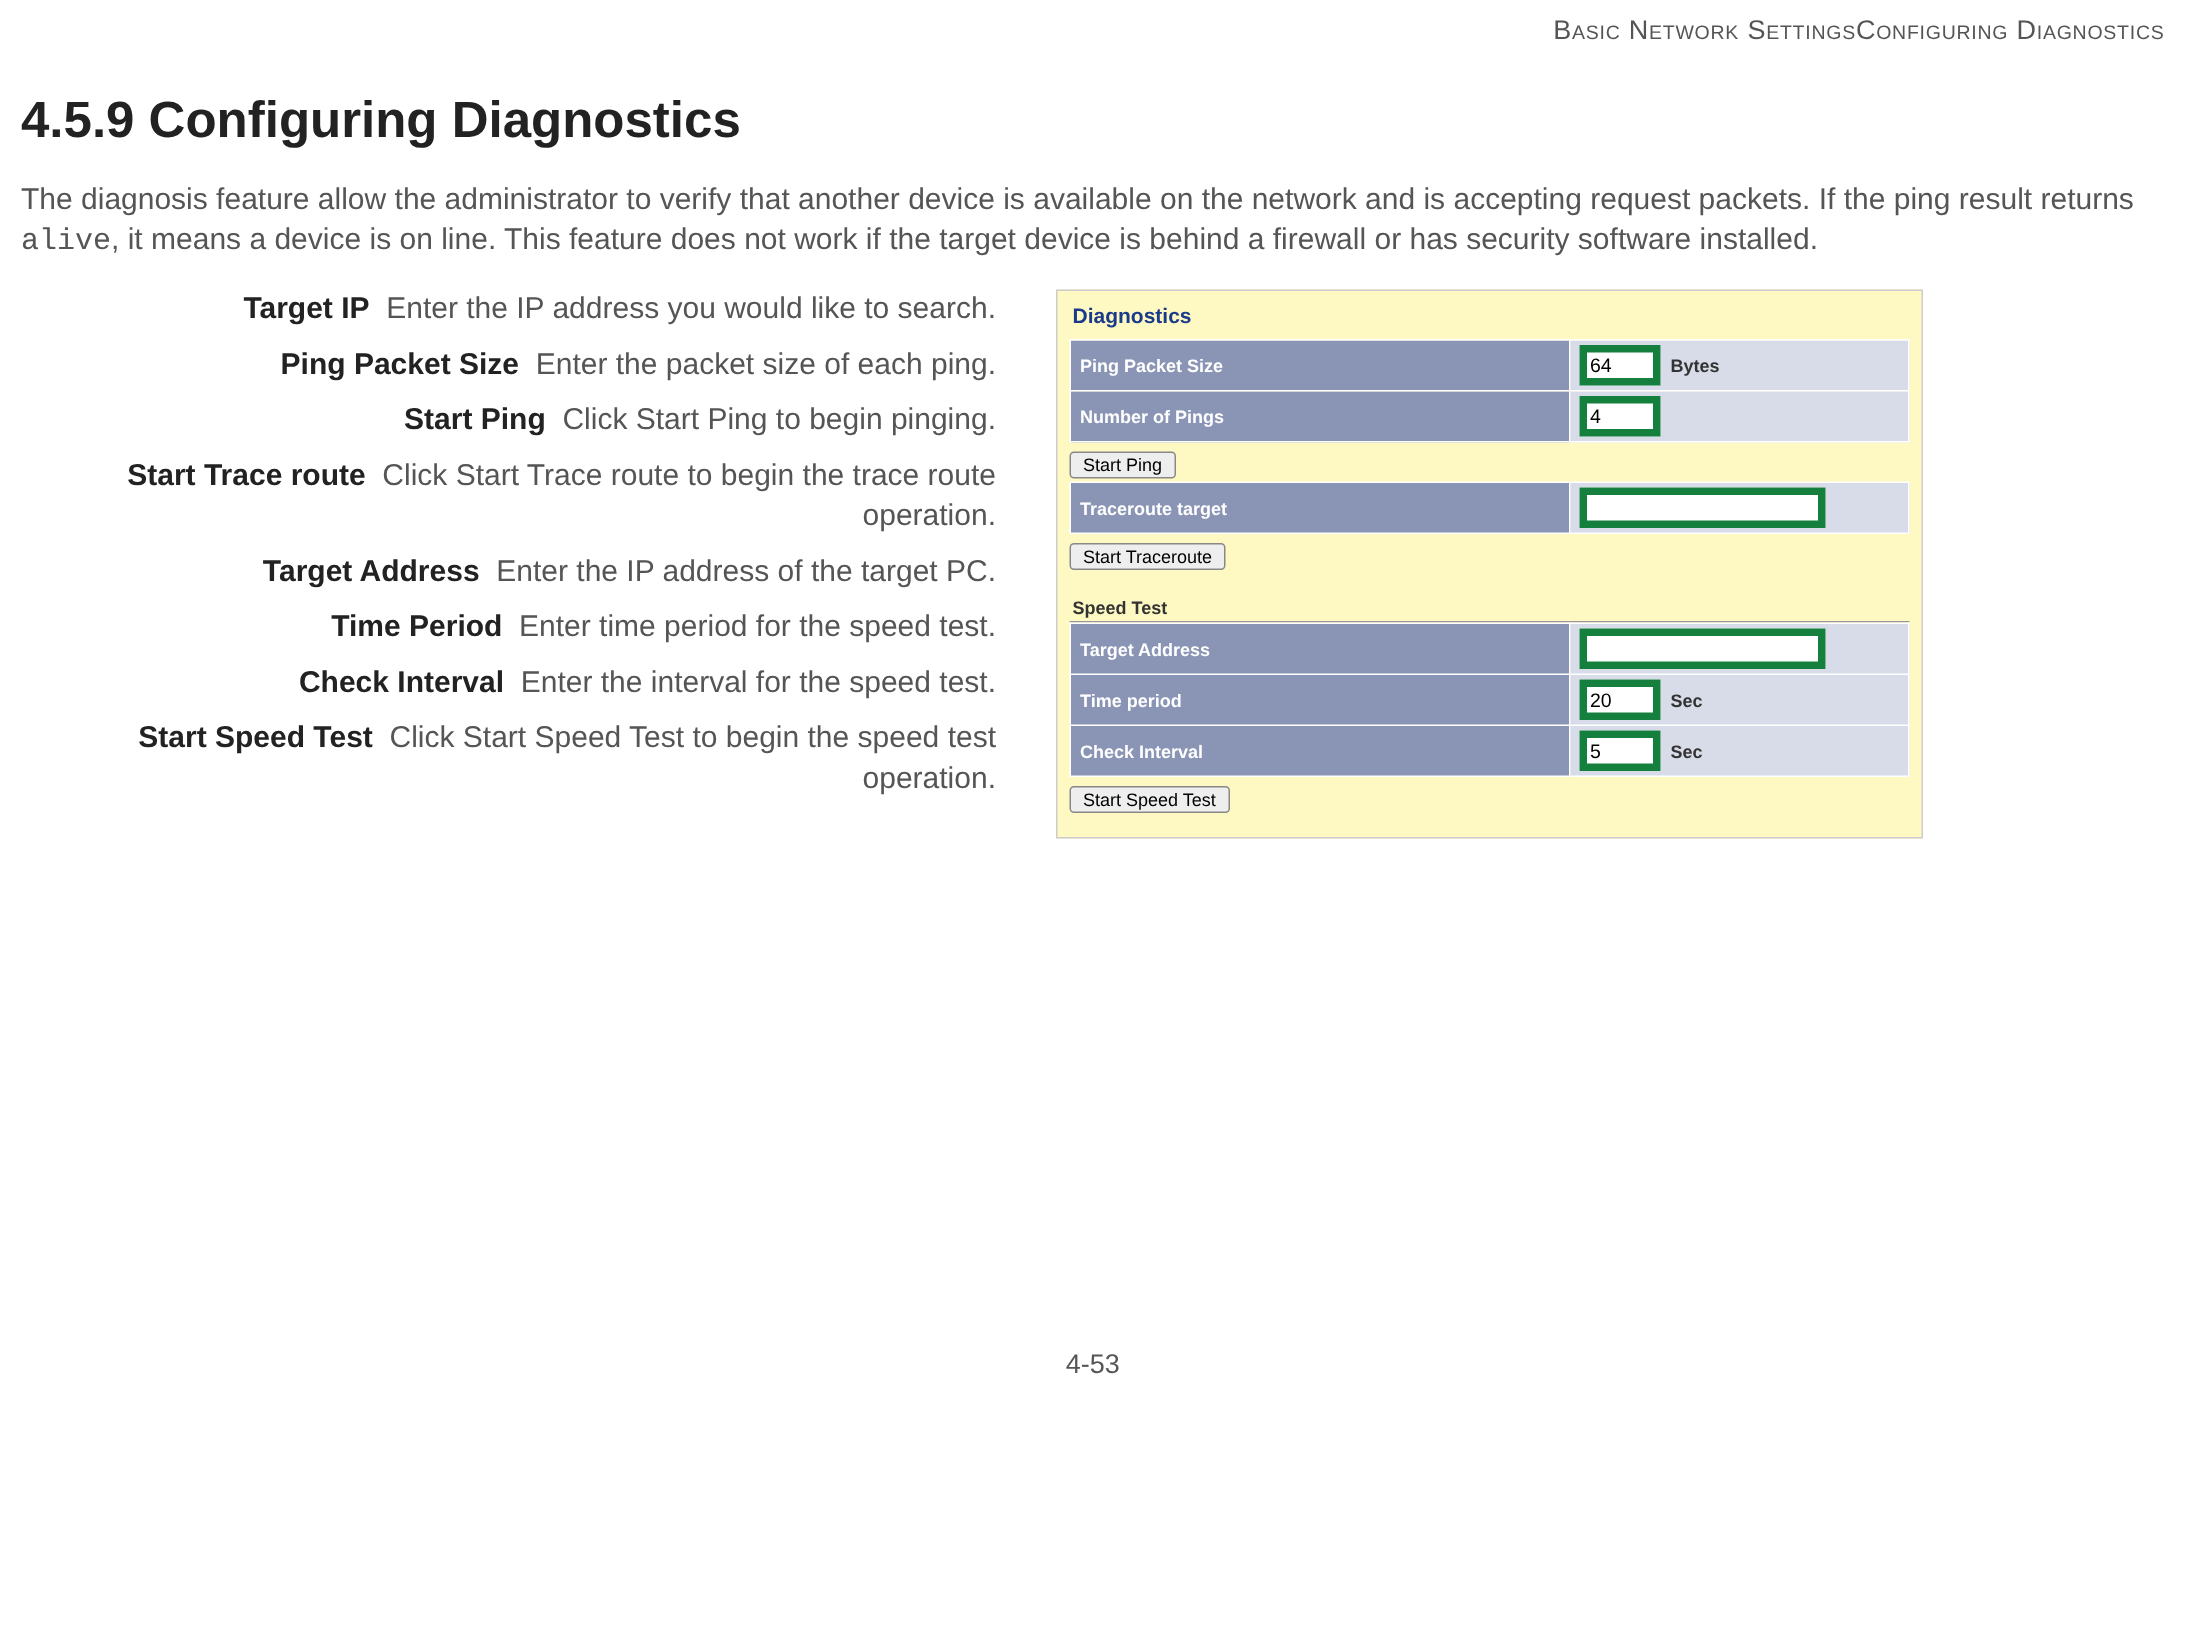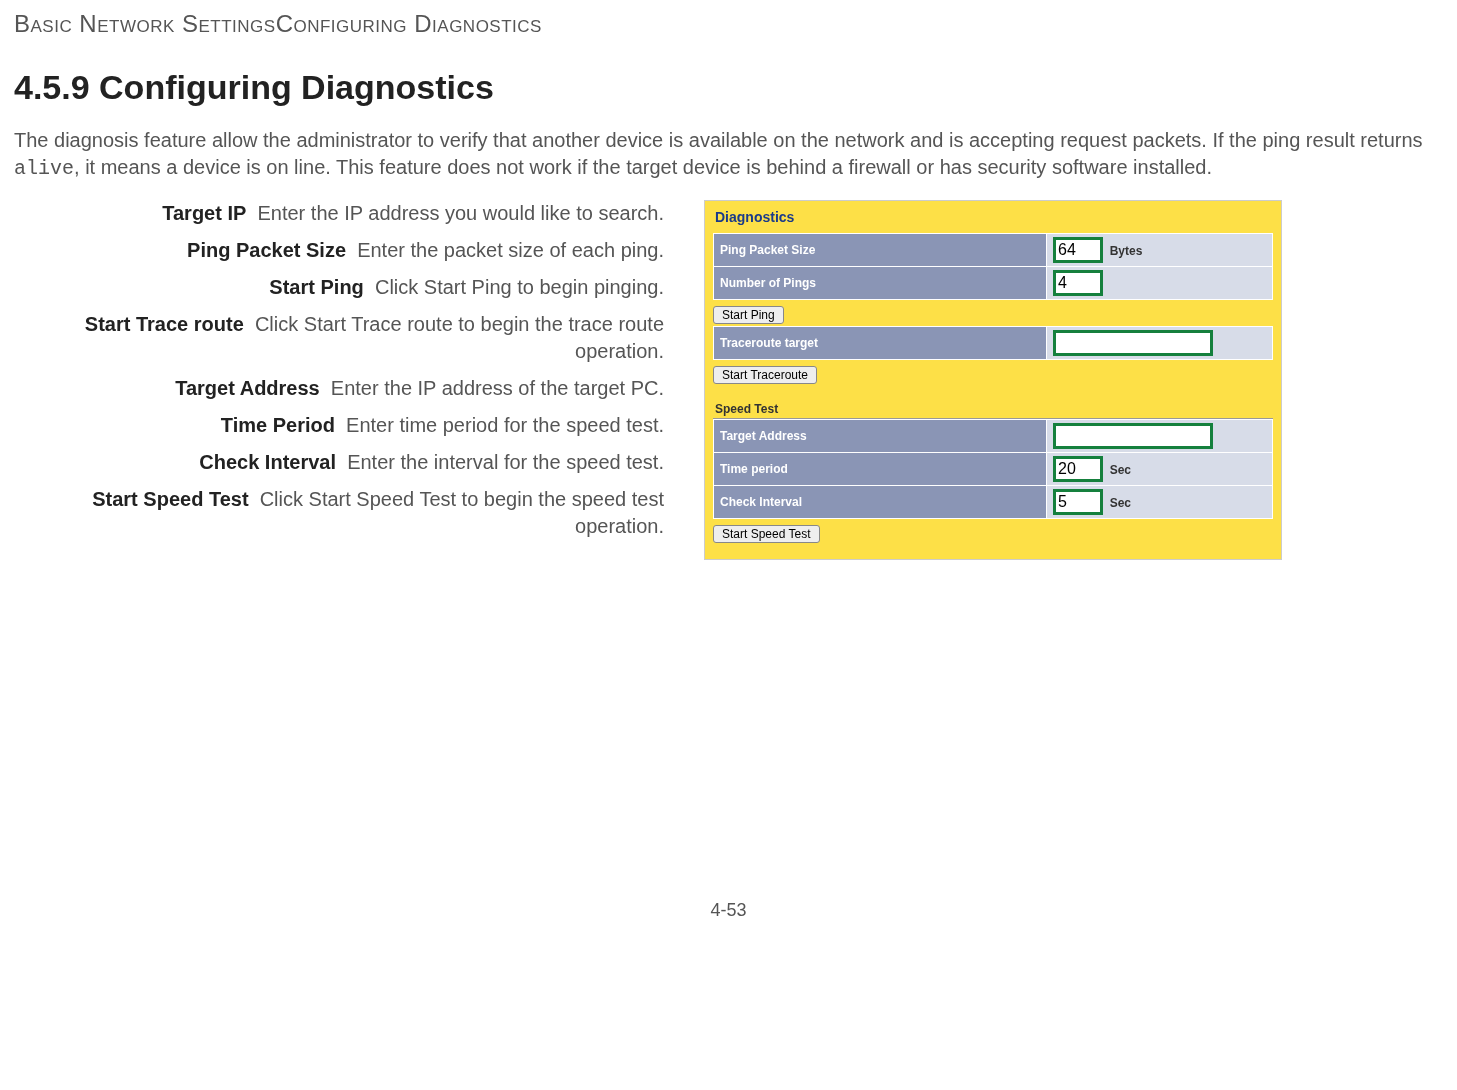--- a/index.html
+++ b/index.html
@@ -5,23 +5,23 @@
   body {
     font-family: Arial, Helvetica, sans-serif;
     margin: 0;
     padding: 10px 14px;
     color: #333;
     width: 1457px;
     box-sizing: border-box;
   }
   .hdr {
     display: flex;
-    justify-content: flex-start;
+    justify-content: flex-end;
     font-variant: small-caps;
-    font-size: 24px;
+    font-size: 18px;
     color: #555;
     letter-spacing: 0.5px;
   }
   h1.section {
     font-size: 34px;
     font-weight: bold;
     color: #222;
     margin: 30px 0 16px 0;
   }
   .intro {
@@ -46,21 +46,21 @@
     color: #555;
     line-height: 1.35;
   }
   .defs .row { margin-bottom: 10px; text-align: right; }
   .defs .term { font-weight: bold; color: #222; }
   .shot {
     flex: 1;
   }
   .panel {
     border: 1px solid #ccc;
-    background: #fde047;
+    background: #fef9c3;
     padding: 6px 8px 14px 8px;
     font-family: Tahoma, Arial, sans-serif;
     font-size: 12px;
     width: 560px;
   }
   .panel-title {
     font-weight: bold;
     color: #1a3a8a;
     font-size: 14px;
     margin: 2px 0 8px 2px;
@@ -89,23 +89,23 @@
   }
   table.frm td.lbl { width: 320px; }
   table.frm td.val {
     background: #d7dce8;
     color: #333;
     font-weight: normal;
     white-space: nowrap;
   }
   table.frm input[type=text] {
     font-family: Tahoma, Arial, sans-serif;
-    font-size: 16px;
+    font-size: 13px;
     padding: 1px 2px;
-    border: 3px solid #15803d;
+    border: 5px solid #15803d;
     background: #fff;
   }
   .btnrow { margin: 6px 0 2px 0; }
   .btn {
     font-family: Tahoma, Arial, sans-serif;
     font-size: 12px;
     background: #eee;
     border: 1px solid #888;
     border-radius: 3px;
     padding: 1px 8px;

